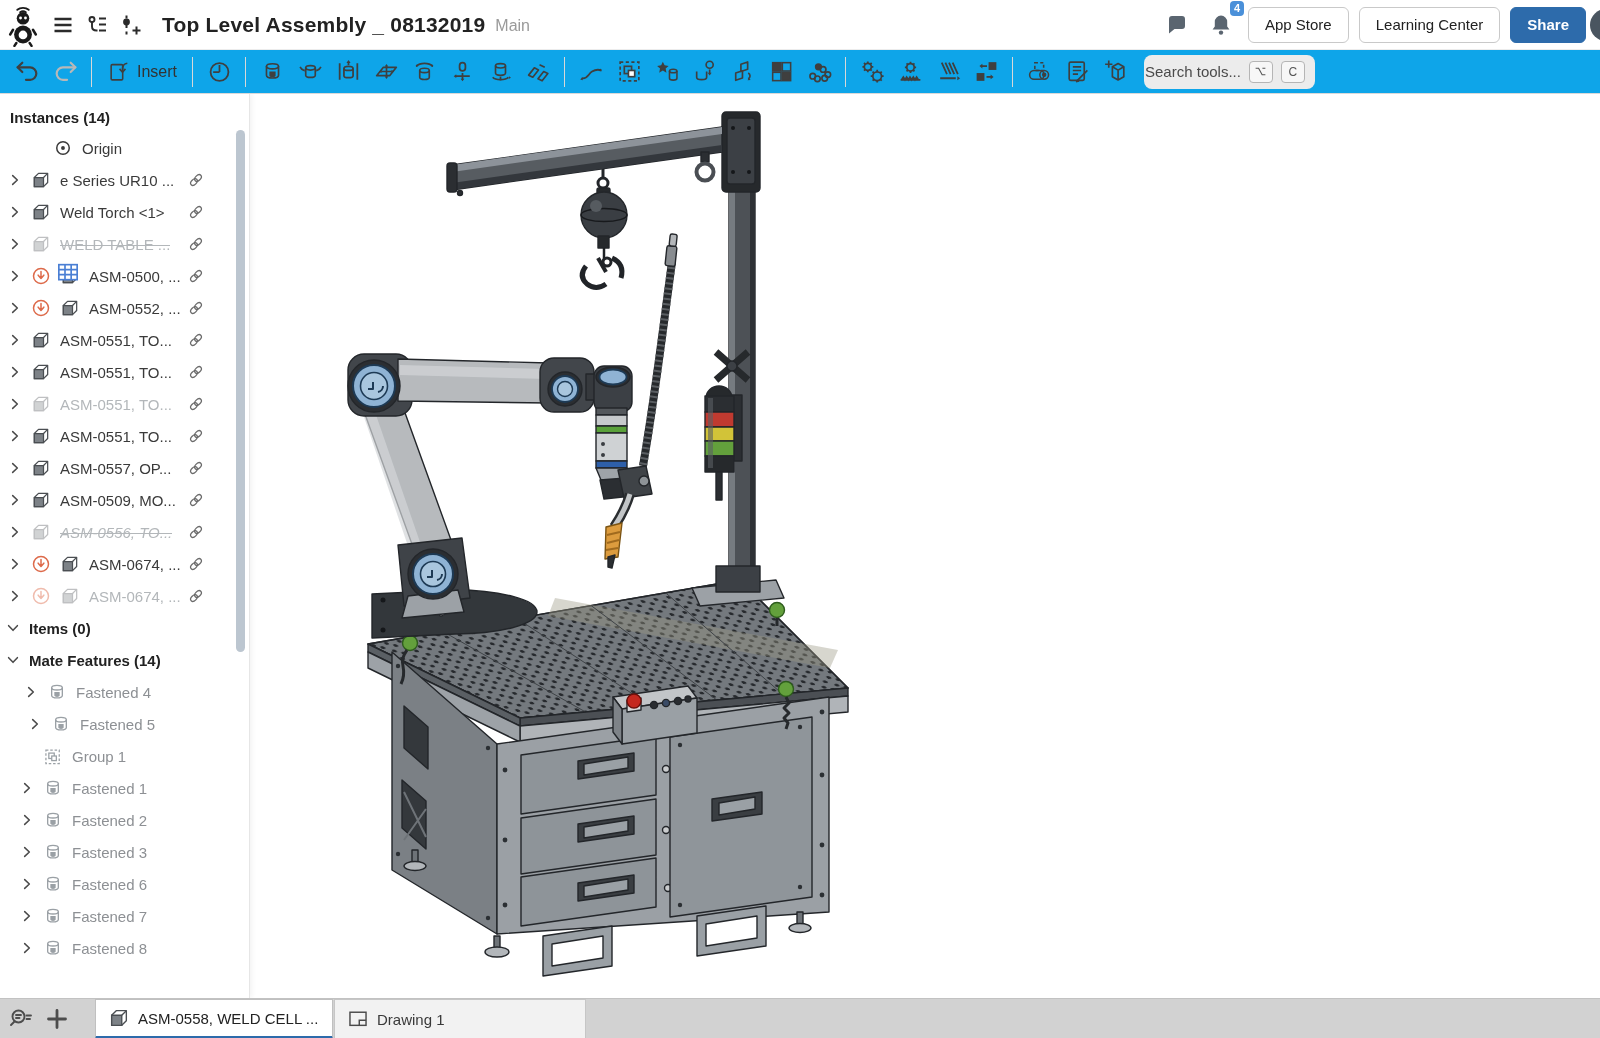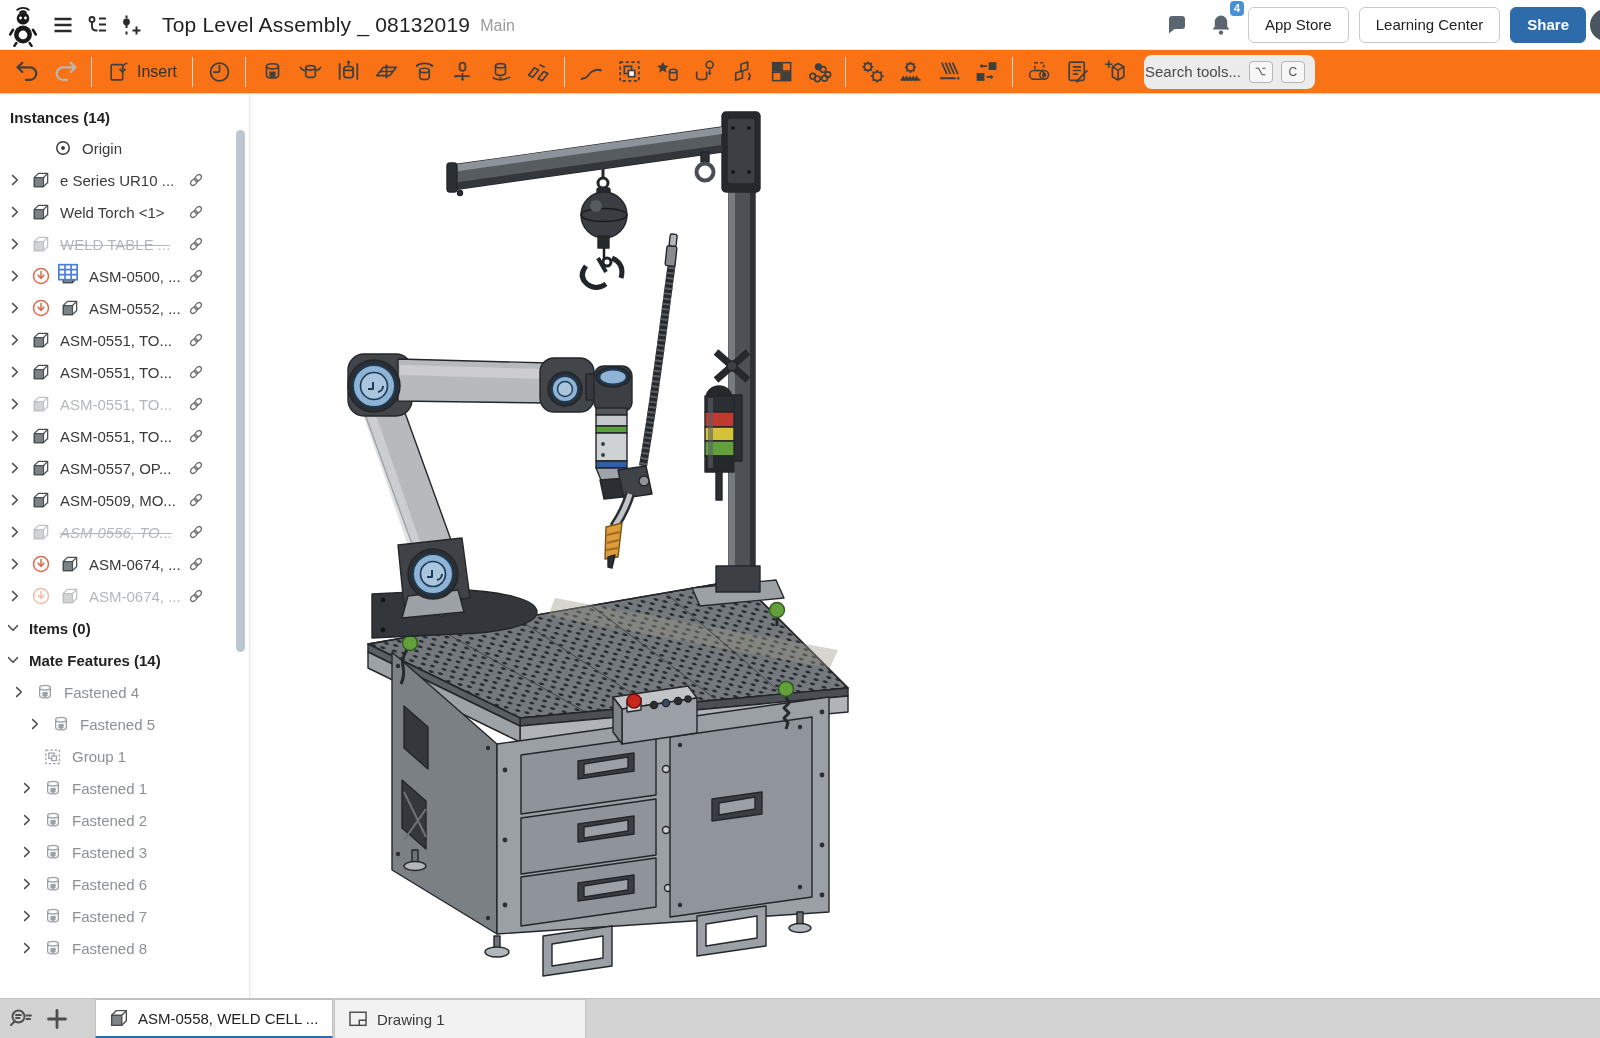--- a/index.html
+++ b/index.html
@@ -5,34 +5,34 @@
   * { margin:0; padding:0; box-sizing:border-box; }
   html,body { width:1600px; height:1038px; overflow:hidden; background:#fff;
     font-family:"Liberation Sans", sans-serif; }
 
   
   .topbar { position:absolute; left:0; top:0; width:1600px; height:50px; background:#fff;
     border-bottom:1px solid #ececec; display:flex; align-items:center; z-index:30; overflow:hidden; }
   .logo { width:46px; height:48px; display:flex; align-items:center; justify-content:center; }
   .tb-ic { width:34px; height:34px; display:flex; align-items:center; justify-content:center; color:#2b2b2b; cursor:pointer; }
   .tb-ic svg { width:24px; height:24px; }
-  .doc-title { font-size:21px; font-weight:normal; color:#222; margin-left:14px; letter-spacing:.2px; }
+  .doc-title { font-size:21px; font-weight:bold; color:#222; margin-left:14px; letter-spacing:.2px; }
   .ws-name { font-size:16px; color:#9a9a9a; margin-left:10px; margin-top:3px; }
   .topbar-right { margin-left:auto; display:flex; align-items:center; gap:10px; padding-right:14px; }
   .bell-wrap { position:relative; }
   .badge { position:absolute; top:-7px; right:-6px; background:#4a90d9; color:#fff; font-size:11px;
     font-weight:bold; border-radius:4px; padding:1px 4px; line-height:13px; }
   .btn { height:36px; padding:0 16px; border:1px solid #c9c9c9; border-radius:6px; background:#fff;
     font-size:15px; color:#222; display:flex; align-items:center; cursor:pointer; white-space:nowrap; }
   .btn.primary { background:#2d6bab; border-color:#2d6bab; color:#fff; font-weight:bold; }
   .avatar-sliver { position:absolute; right:-22px; top:9px; width:32px; height:32px; border-radius:50%;
     background:#4a5560; }
 
   
-  .toolbar { position:absolute; left:0; top:50px; width:1600px; height:44px; background:#f97316;
+  .toolbar { position:absolute; left:0; top:50px; width:1600px; height:44px; background:#0ea5e9;
     border-bottom:1px solid #d9d9d9; display:flex; align-items:center; padding:0 8px; z-index:30; }
   .t-ic { width:34px; height:34px; margin:0 2px; display:flex; align-items:center; justify-content:center;
     color:#3f3f3f; border-radius:4px; cursor:pointer; flex:0 0 auto; }
   .t-ic svg { width:27px; height:27px; }
   .t-ic.disabled { color:#b8b8b8; }
   .t-div { width:1px; height:30px; background:#d8d8d8; margin:0 7px; flex:0 0 auto; }
   .insert-btn { display:flex; align-items:center; gap:6px; padding:0 8px; height:34px; cursor:pointer;
     color:#333; font-size:16px; flex:0 0 auto; }
   .insert-btn svg { width:24px; height:24px; color:#3f3f3f; }
   .search-pill { margin-left:10px; height:34px; background:#ececec; border-radius:8px; display:flex;
@@ -1064,21 +1064,21 @@
   </div>
   <div class="r sec">
     <span class="chev">
         <svg>
           <use href="#i-chevd"></use>
         </svg>
       </span>
     <span class="lbl" style="max-width:200px">Mate Features (14)</span>
   </div>
 
-  <div class="r" style="padding-left:4px">
+  <div class="r" style="padding-left:16px">
     <span class="chev">
         <svg>
           <use href="#i-chev"></use>
         </svg>
       </span>
     <span class="ico mico">
         <svg>
           <use href="#i-fast"></use>
         </svg>
       </span>

